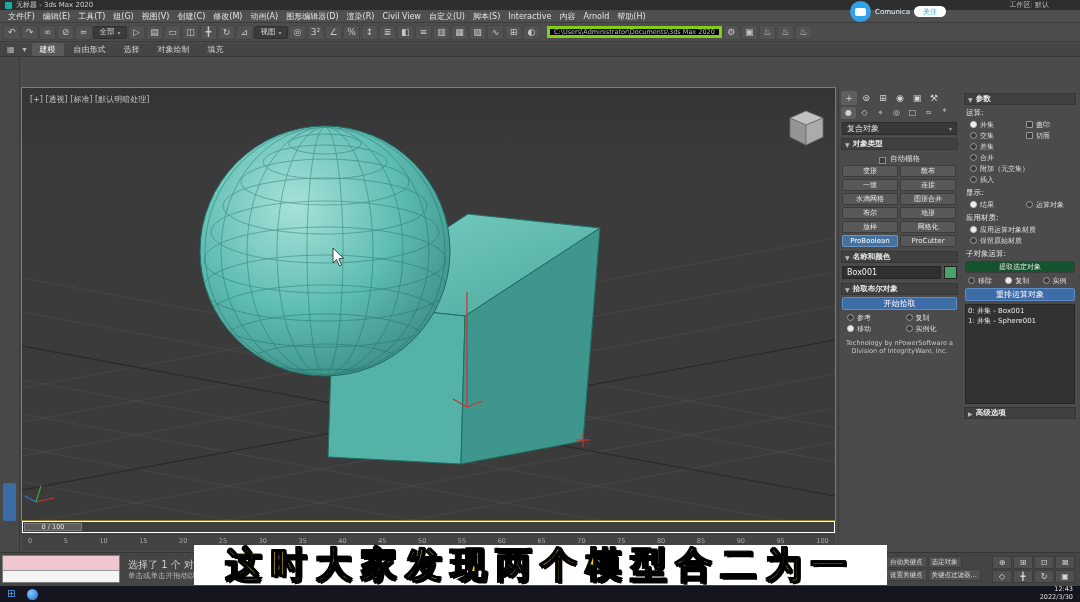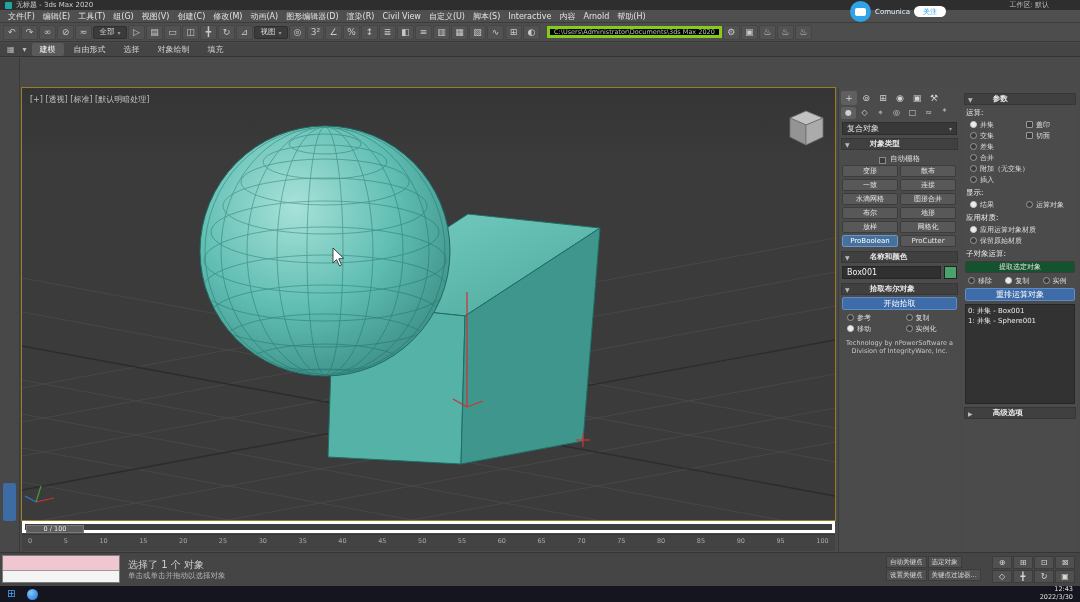--- a/index.html
+++ b/index.html
@@ -57,21 +57,21 @@
   .panel-tabs{display:flex;gap:1px;height:15px;align-items:center;}
   .tab-i{width:16px;height:14px;display:flex;align-items:center;justify-content:center;font-size:9px;color:#d5d5d5;border-radius:2px;}
   .tab-i.on{background:#5f5f5f;}
   .panel-cats{display:flex;gap:1px;height:13px;align-items:center;margin-top:1px;}
   .cat-i{width:15px;height:12px;display:flex;align-items:center;justify-content:center;font-size:8px;color:#cfcfcf;border-radius:2px;}
   .cat-i.on{background:#5f5f5f;}
   .dd-well{height:13px;background:#383838;border:1px solid #2d2d2d;font-size:8px;display:flex;align-items:center;
            justify-content:space-between;padding:0 4px;margin:3px 1px;color:#e2e2e2;}
   .dd-well .arr{font-size:6px;color:#999;}
   .rollout{height:12px;background:#404040;border:1px solid #363636;margin:3px 0 2px;display:flex;align-items:center;
-           font-size:7.5px;color:#e8e8e8;padding:0 3px;gap:20px;font-weight:bold;}
+           font-size:7.5px;color:#e8e8e8;padding:0 3px;gap:3px;font-weight:bold;}
   .rollout .arr{font-size:6px;color:#bbb;font-weight:normal;}
   .autogrid{display:flex;align-items:flex-end;gap:4px;font-size:7.5px;justify-content:center;height:12px;color:#ddd;}
   .cb{width:7px;height:7px;border:1px solid #8a8a8a;background:#3a3a3a;}
   .otb-grid{display:flex;flex-wrap:wrap;gap:2px;padding:1px;}
   .otb{width:56px;height:12px;background:#585858;border:1px solid #3c3c3c;border-radius:2px;font-size:7px;
        color:#e4e4e4;display:flex;align-items:center;justify-content:center;white-space:nowrap;overflow:hidden;}
   .otb.on{background:#44719e;border-color:#6a95c4;color:#fff;}
   .name-row{display:flex;gap:3px;align-items:center;padding:1px;}
   .name-well{flex:1;height:13px;background:#303030;border:1px solid #262626;font-size:8px;color:#f0f0f0;
              display:flex;align-items:center;padding:0 4px;}
@@ -87,21 +87,21 @@
   .op.blank::before{display:none;}
   .op.wide{width:100%;}
   .op.on::before{background:#ececec;border-color:#ccc;}
   .op.third{width:33.3%;padding-left:4px;}
   .tech{font-size:6.5px;color:#c6c6c6;text-align:center;margin:5px 2px;line-height:1.3;}
   .sec-label{font-size:7.5px;color:#eaeaea;margin:3px 2px 1px;font-weight:normal;}
   .listbox{height:100px;background:#323232;border:1px solid #262626;margin:3px 1px;padding:1px 2px;overflow:hidden;}
   .listbox .li{font-size:7px;color:#e8e8e8;line-height:10px;white-space:nowrap;}
 
   
-  .timeslider{position:absolute;left:22px;top:521px;width:813px;height:12px;background:#3f3f3f;border:3px solid #ffffff;}
+  .timeslider{position:absolute;left:22px;top:521px;width:813px;height:12px;background:#3f3f3f;border:1px solid #ffffff;}
   .ts-handle{position:absolute;left:1px;top:1px;width:58px;height:8px;background:#5c5c5c;border:1px solid #7a7a7a;
              font-size:6.5px;color:#e8e8e8;display:flex;align-items:center;justify-content:center;}
   .ruler{position:absolute;left:22px;top:534px;width:813px;height:17px;background:#434343;border-top:1px solid #383838;
          display:flex;justify-content:space-between;align-items:flex-start;padding:2px 6px 0;}
   .tick{font-size:6.5px;color:#a8a8a8;}
 
   
   .statusbar{position:absolute;left:0;top:552px;width:1080px;height:34px;background:#454545;border-top:1px solid #353535;}
   .listener{position:absolute;left:2px;top:2px;width:118px;height:28px;border:1px solid #7d7d7d;}
   .listener .pink{height:14px;background:#f0c6d0;}
@@ -482,20 +482,23 @@
         <span class="nav-i">⊞</span>
         <span class="nav-i">⊡</span>
         <span class="nav-i">⊠</span>
         <span class="nav-i">◇</span>
         <span class="nav-i">╋</span>
         <span class="nav-i">↻</span>
         <span class="nav-i">▣</span>
       </div>
   </div>
 
+  <div class="subtitle-bar">
+    <span class="subtitle-text">这时大家发现两个模型合二为一</span>
+  </div>
 
   <div class="taskbar">
     <span class="start-icon">⊞</span>
     <div class="task-app"></div>
     <span class="sp"></span>
     <div class="clock">
       <div>12:43</div>
       <div>2022/3/30</div>
     </div>
   </div>

